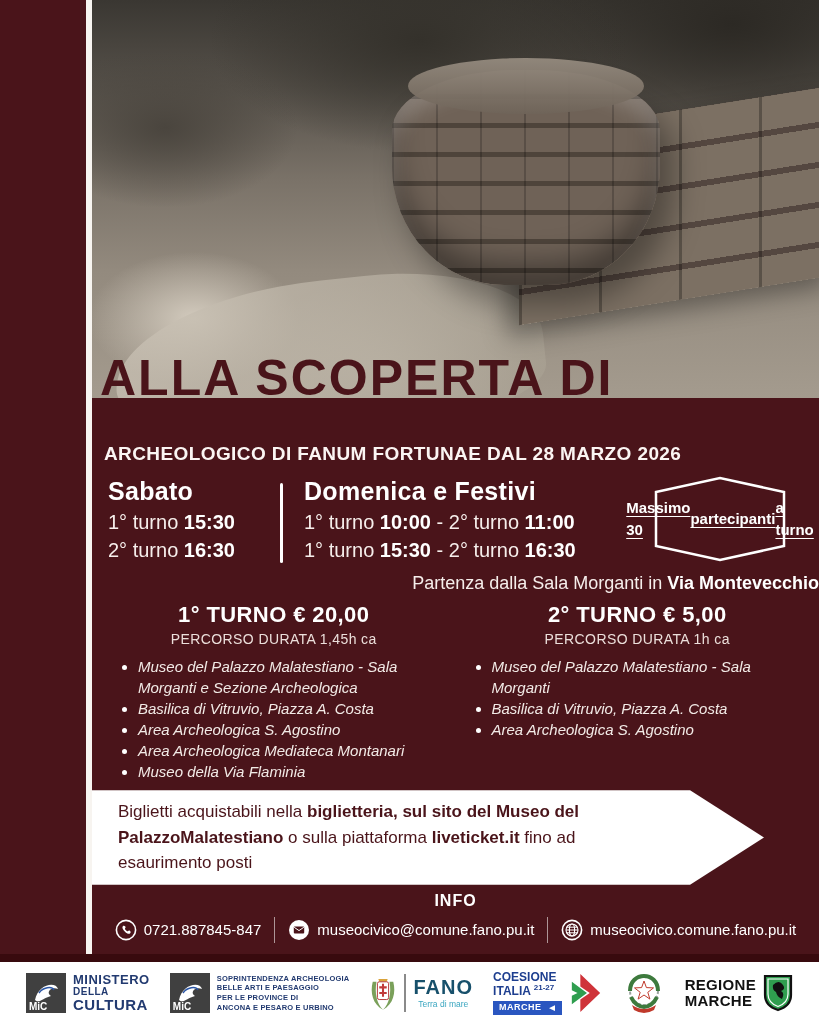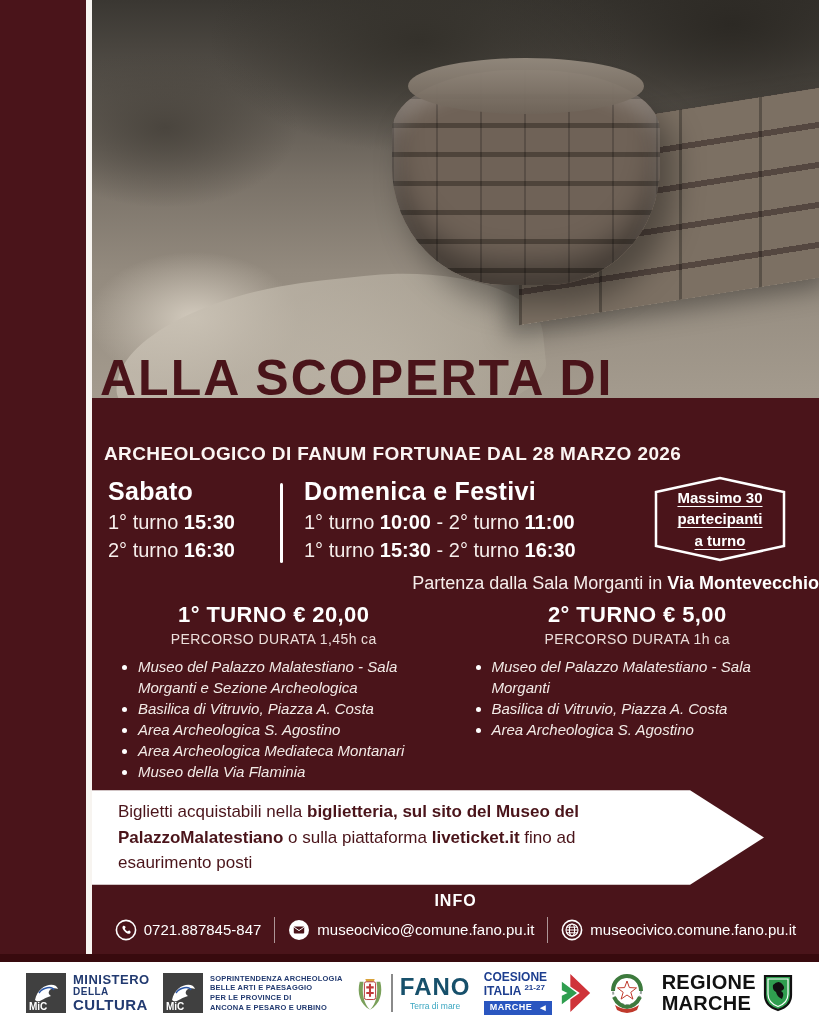--- a/index.html
+++ b/index.html
@@ -61,21 +61,21 @@
   .sched { position:relative; margin:10px 0 0 12px; height:90px; }
   .sched h3 { font-size:25px; font-weight:bold; letter-spacing:.3px; }
   .sched-col-sat { position:absolute; left:4px; top:0; }
   .sched-div { position:absolute; left:176px; top:6px; width:3px; height:80px; background:#fff; border-radius:2px; }
   .sched-col-sun { position:absolute; left:200px; top:0; }
   .srow { font-size:20px; margin-top:5px; color:#f6eeeb; font-weight:normal; }
   .srow b { color:#fff; }
 
   .badge { position:absolute; right:28px; top:-6px; width:142px; height:96px; }
   .badge svg { position:absolute; inset:0; }
-  .badge-text { position:absolute; inset:0; display:flex; flex-direction:column; justify-content:center;
+  .badge-text { position:absolute; inset:0; display:flex; justify-content:center;
     align-items:center; font-size:15px; font-weight:bold; line-height:1.45; }
   .badge-text span { text-decoration:underline; text-underline-offset:3px; }
 
   .departure { margin:6px 0 0 12px; font-size:18px; color:#f6eeeb;text-align:right; }
   .departure b { color:#fff; }
 
   .tours { display:flex; margin-top:8px; }
   .tour { width:50%; }
   .tour-title { text-align:center; font-size:22px; font-weight:bold; letter-spacing:.4px; }
   .tour-dur { text-align:center; font-size:14px; letter-spacing:.4px; color:#ecdfdb; margin-top:3px; }
@@ -103,30 +103,30 @@
   .fgroup { display:flex; align-items:center; gap:7px; }
   .mic-sq { position:relative; width:40px; height:40px; background:#404040; flex:none;padding-left:24px; }
   .mic-sq svg { position:absolute; inset:0; }
   .mic-label { position:absolute; left:3px; bottom:1px; color:#fff; font-size:10px; font-weight:bold; }
   .min-text { color:#223a70; line-height:1.05; }
   .min-l1 { font-size:13px; font-weight:bold; letter-spacing:.5px; }
   .min-l2 { font-size:10px; font-weight:bold; letter-spacing:.5px; }
   .min-l3 { font-size:15px; font-weight:bold; letter-spacing:.5px; }
   .sop-text { color:#223a70; font-size:7.5px; font-weight:bold; line-height:1.3; letter-spacing:.2px; }
   .fano-div { width:2px; height:38px; background:#8a8a8a; }
-  .fano-name { font-size:24px; font-weight:bold; color:#17506b; line-height:1; letter-spacing:1px; }
+  .fano-name { font-size:20px; font-weight:bold; color:#17506b; line-height:1; letter-spacing:1px; }
   .fano-tag { font-size:8.5px; color:#3aa6c0; margin-top:2px;text-align:center; }
   .coe-text { line-height:1.05; color:#1d3e8f; }
   .coe-l1 { font-size:12px; font-weight:bold; }
   .coe-l2 { font-size:12px; font-weight:bold; }
   .coe-years { font-size:8px; vertical-align:super; }
   .coe-bar { display:inline-flex; align-items:center; gap:8px; background:#2a56c0; color:#fff;
     font-size:9px; font-weight:bold; padding:2.5px 6px; margin-top:2px; letter-spacing:.5px; }
   .coe-arrow { font-size:7px; line-height:1; }
-  .reg-text { color:#111; font-size:20px; font-weight:bold; line-height:1.05; letter-spacing:.3px; }
+  .reg-text { color:#111; font-size:15px; font-weight:bold; line-height:1.05; letter-spacing:.3px; }
 </style>
 </head>
 <body>
 
 <div class="poster">
 
   <div class="left-strip"></div>
   <div class="vline"></div>
 
   <div class="photo">

